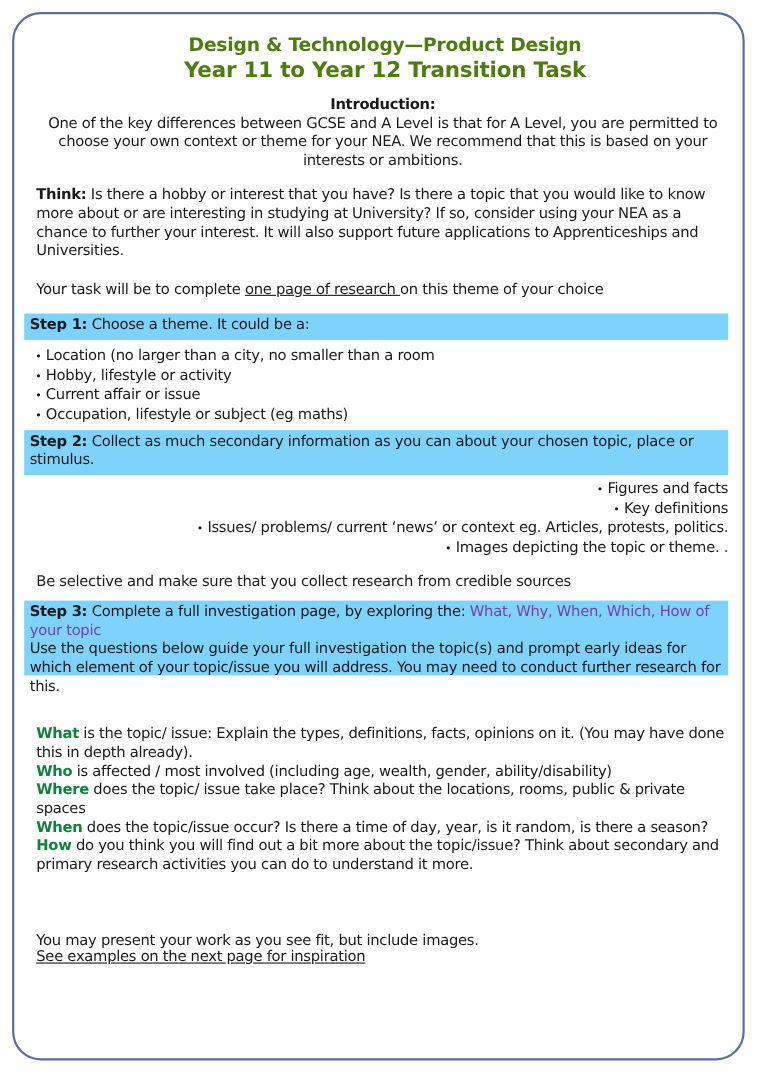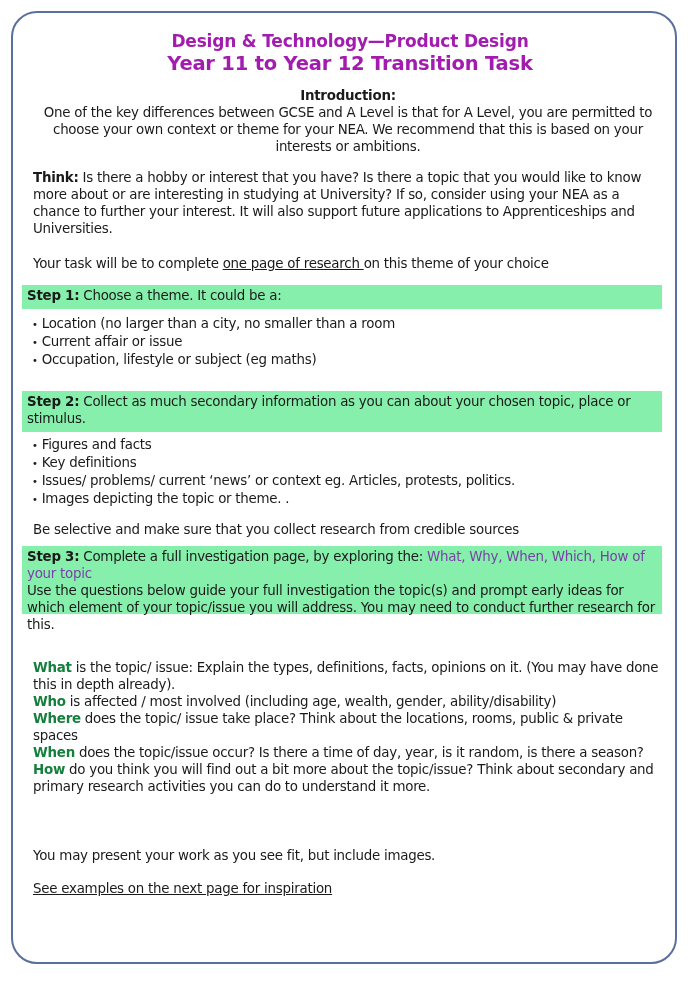--- a/index.html
+++ b/index.html
@@ -1,26 +1,26 @@
 <!DOCTYPE html>
 <html><head>
 <meta charset="utf-8">
 <style>
   html, body { margin: 0; padding: 0; background: #ffffff; }
   body { width: 700px; height: 990px; position: relative; overflow: hidden;
          font-family: "DejaVu Sans", sans-serif; color: #1a1a1a; }
   .frame { position: absolute; left: 11px; top: 11px; width: 666px; height: 953px;
            border: 2px solid #5b6f9e; border-radius: 26px; box-sizing: border-box; }
-  .title { position: absolute; left: 0; width: 700px; text-align: center; font-weight: bold; color: #a21caf; }
+  .title { position: absolute; left: 0; width: 700px; text-align: center; font-weight: bold; color: #4d7c0f; }
   .t1 { top: 31px; font-size: 17px; letter-spacing: -0.2px; }
   .t2 { top: 52px; font-size: 19.5px; letter-spacing: -0.2px; }
   .blk { position: absolute; left: 33px; width: 630px; font-size: 13.4px; line-height: 17px; letter-spacing: -0.25px; }
   .b { font-weight: bold; }
   .u { text-decoration: underline; }
-  .step { position: absolute; left: 22px; width: 640px; background: #86efac; box-sizing: border-box;
+  .step { position: absolute; left: 22px; width: 640px; background: #7dd3fc; box-sizing: border-box;
           padding: 2px 5px 0 5px; font-size: 13.4px; line-height: 17px; letter-spacing: -0.25px; }
   .purple { color: #7a3fa6; }
   .kw { color: #15803d; font-weight: bold; }
   ul.bl { list-style: none; margin: 0; padding: 0; }
   ul.bl li { margin: 0; padding: 0; }
   ul.bl li::before { content: "\2022"; margin-right: 4px; font-size: 10px; }
   .hidden-line { position: absolute; left: 33px; top: 424px; font-size: 13.4px; color: #777; height: 7px; overflow: hidden; line-height: 17px; }
   .hidden-line span { position: relative; top: -9px; }
 </style>
 </head>
@@ -43,30 +43,31 @@
 <div class="blk" style="top:255px;">
   <span>Your task will be to complete </span><span class="u">one page of research </span><span>on this theme of your choice</span>
 </div>
 
 <div class="step" style="top:285px; height:24px;">
   <span class="b">Step 1:</span><span> Choose a theme. It could be a:</span>
 </div>
 <div class="blk" style="top:315px; left:32px;">
   <ul class="bl">
     <li>Location (no larger than a city, no smaller than a room</li>
+    <li>Hobby, lifestyle or activity</li>
     <li>Current affair or issue</li>
     <li>Occupation, lifestyle or subject (eg maths)</li>
   </ul>
 </div>
 
 <div class="hidden-line"><span>The Good &amp; the Bad</span></div>
 <div class="step" style="top:391px; height:41px;">
   <span class="b">Step 2:</span><span> Collect as much secondary information as you can about your chosen topic, place or stimulus.</span>
 </div>
-<div class="blk" style="top:436px; left:32px;">
+<div class="blk" style="top:436px; left:32px;text-align:right;">
   <ul class="bl">
     <li>Figures and facts</li>
     <li>Key definitions</li>
     <li>Issues/ problems/ current ‘news’ or context eg. Articles, protests, politics.</li>
     <li>Images depicting the topic or theme. .</li>
   </ul>
 </div>
 <div class="blk" style="top:521px;">Be selective and make sure that you collect research from credible sources</div>
 
 <div class="step" style="top:546px; height:68px;">
@@ -76,13 +77,13 @@
 
 <div class="blk" style="top:659px;">
   <div><span class="kw">What</span><span> is the topic/ issue: Explain the types, definitions, facts, opinions on it. (You may have done this in depth already).</span></div>
   <div><span class="kw">Who</span><span> is affected / most involved (including age, wealth, gender, ability/disability)</span></div>
   <div><span class="kw">Where</span><span> does the topic/ issue take place? Think about the locations, rooms, public &amp; private spaces</span></div>
   <div><span class="kw">When</span><span> does the topic/issue occur? Is there a time of day, year, is it random, is there a season?</span></div>
   <div><span class="kw">How</span><span> do you think you will find out a bit more about the topic/issue? Think about secondary and primary research activities you can do to understand it more.</span></div>
 </div>
 
 <div class="blk" style="top:847px;">You may present your work as you see fit, but include images.</div>
-<div class="blk u" style="top:880px; width:auto;">See examples on the next page for inspiration</div>
+<div class="blk u" style="top:862px; width:auto;">See examples on the next page for inspiration</div>
 
 </body></html>

